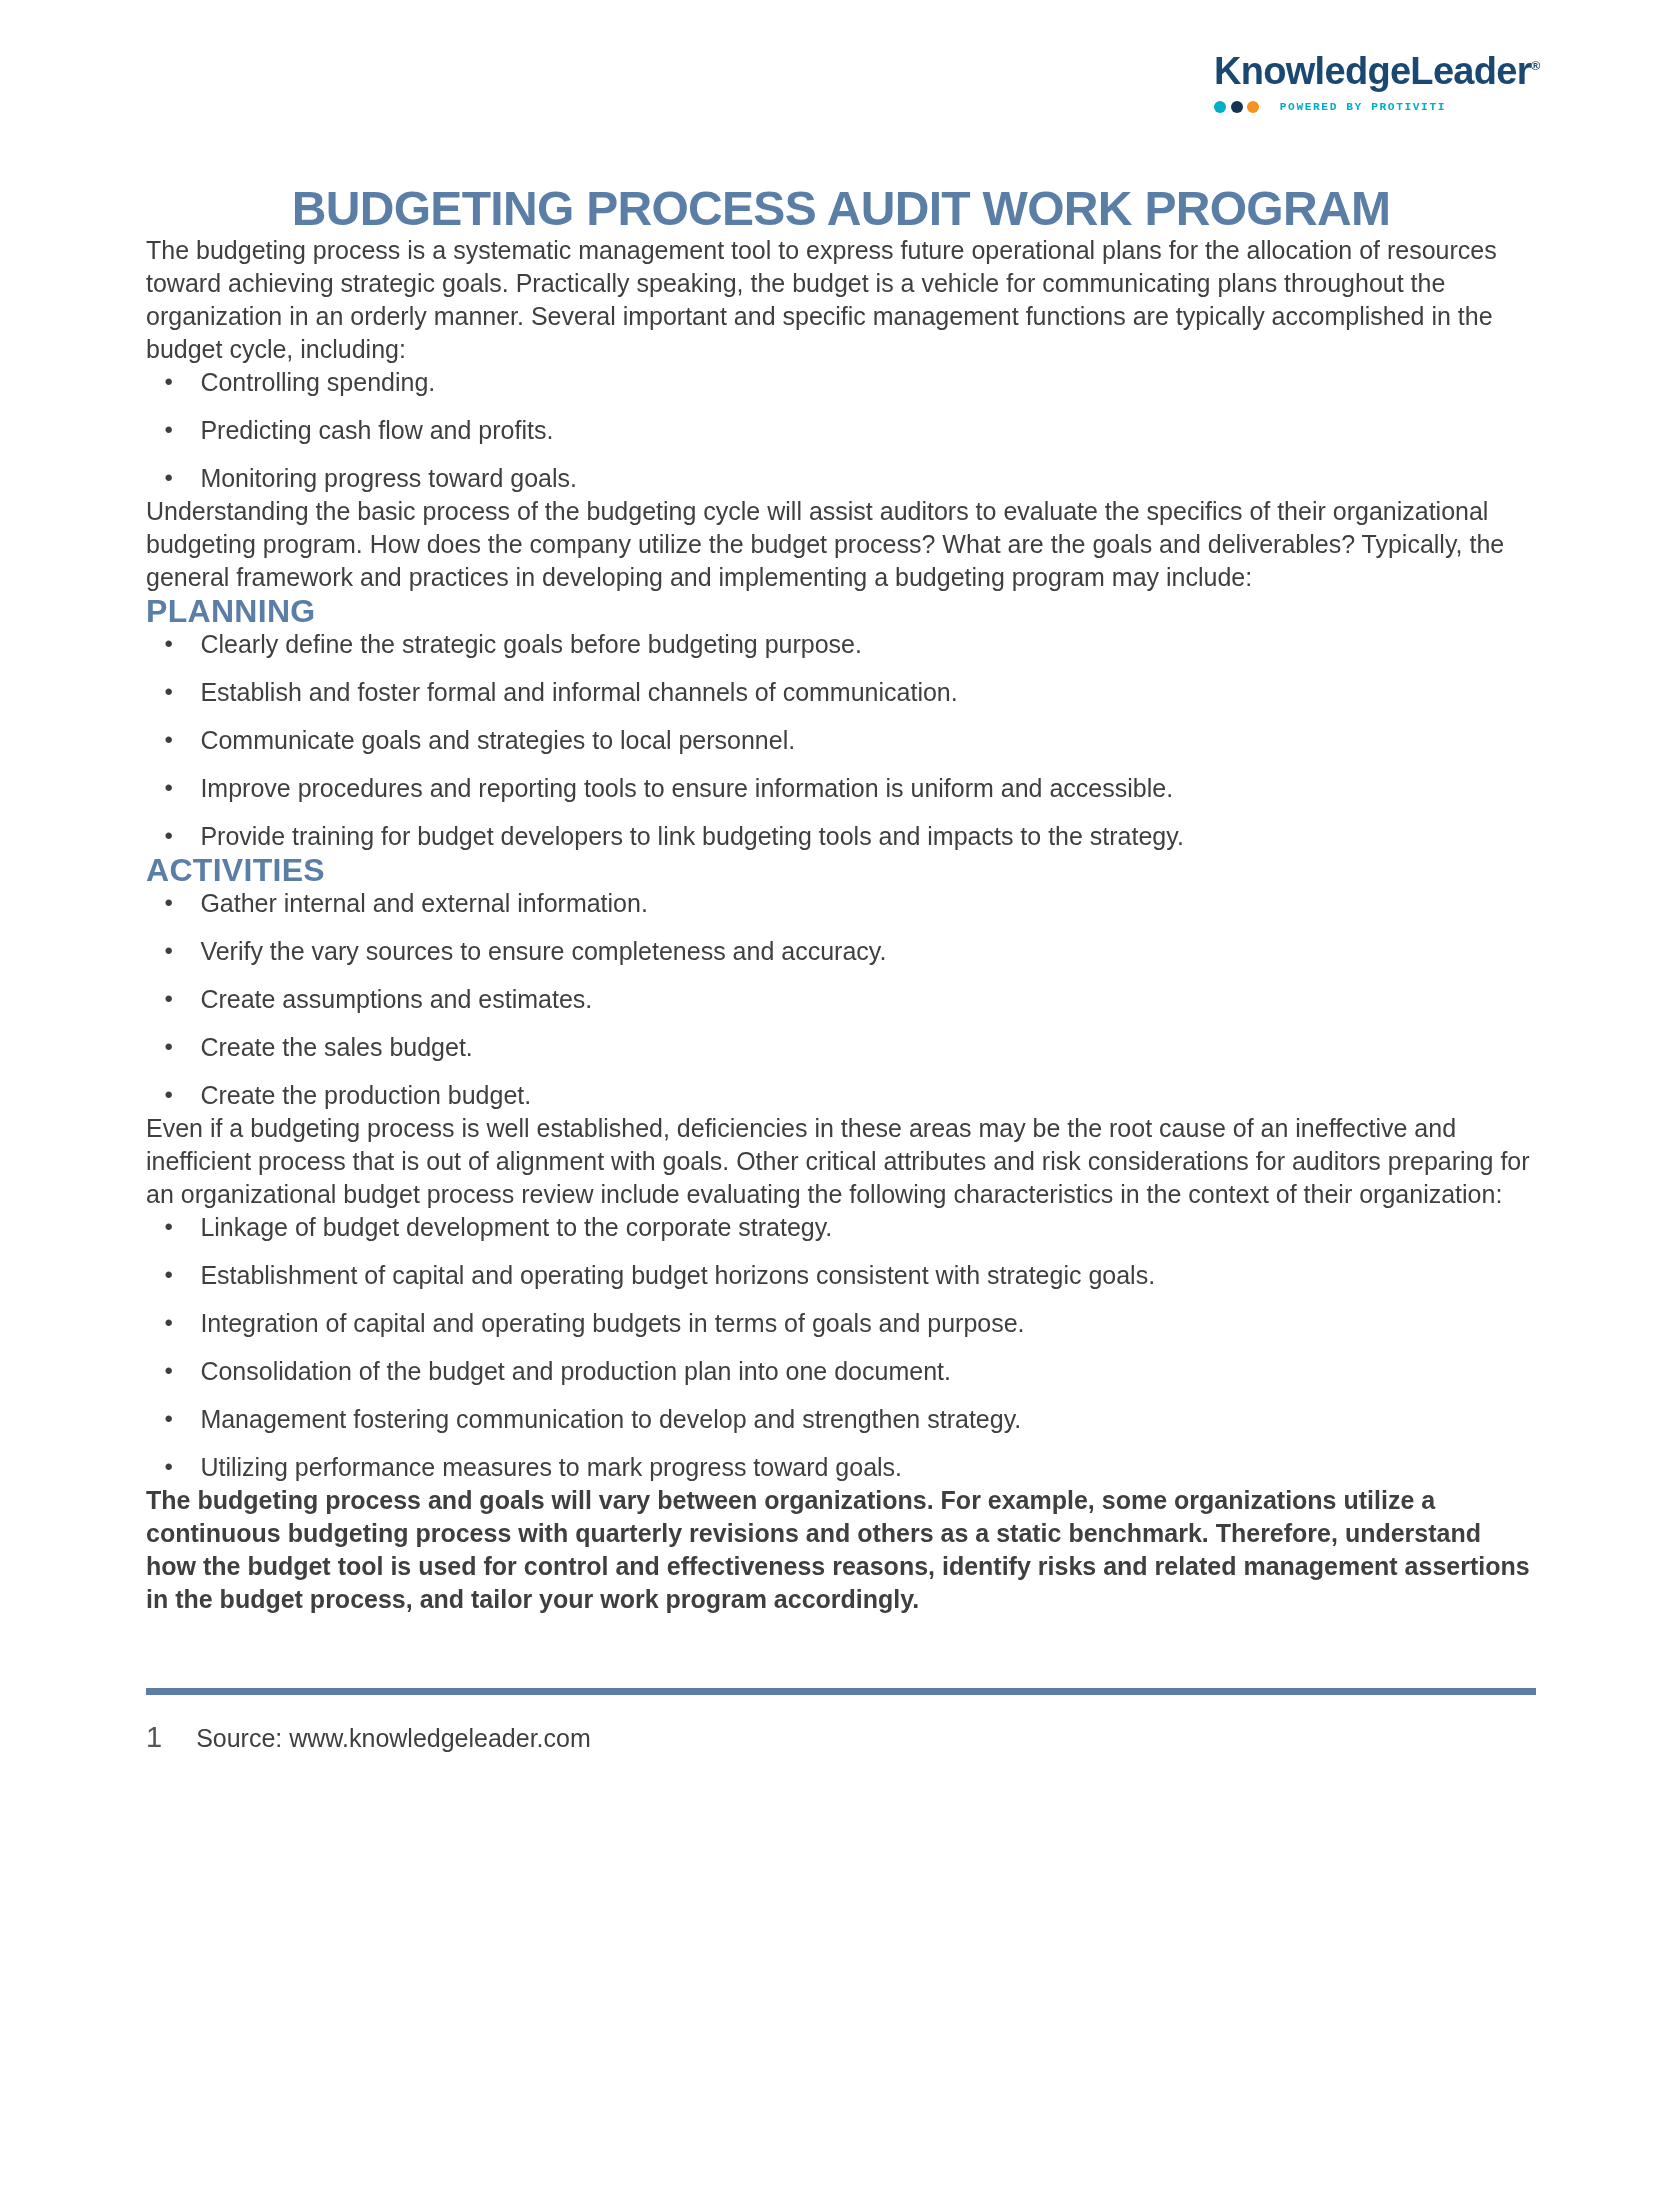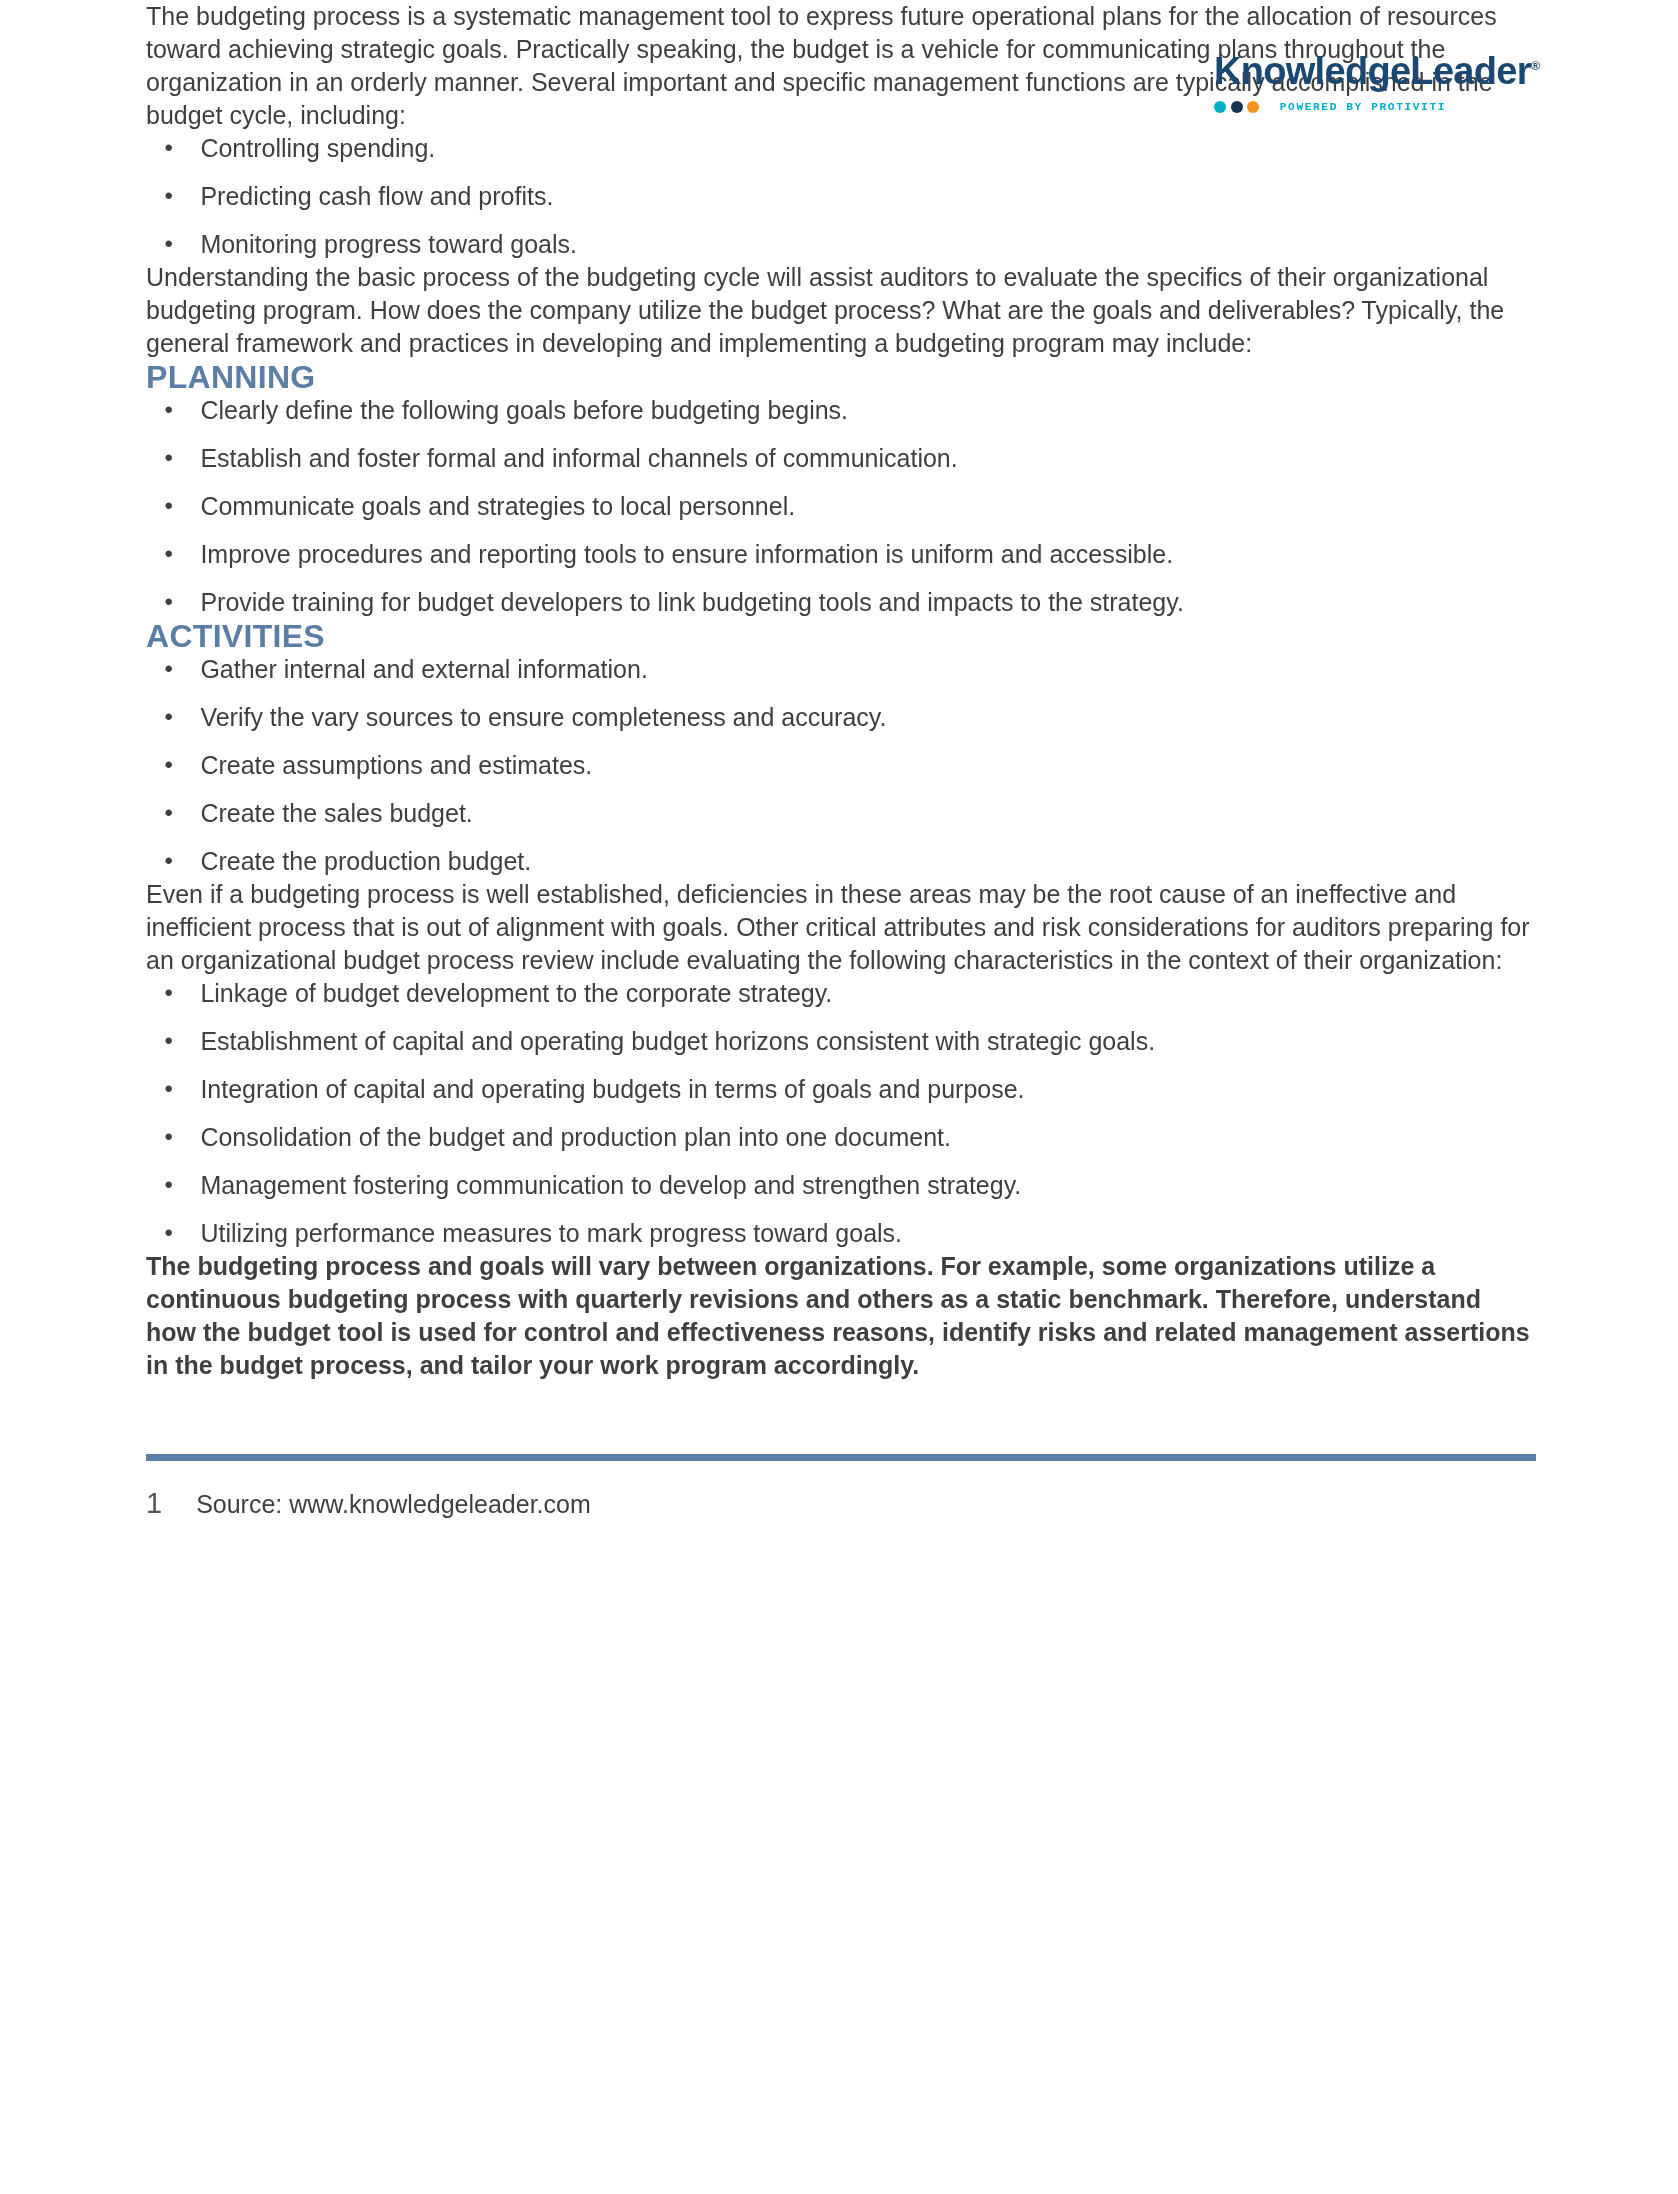--- a/index.html
+++ b/index.html
@@ -156,35 +156,36 @@
     <div class="tagline-row">
       <span class="dot" style="background:#00B0C8"></span>
       <span class="dot" style="background:#16324F"></span>
       <span class="dot" style="background:#F6921E"></span>
       <span class="tagline">POWERED BY PROTIVITI</span>
     </div>
   </div>
 
   <div class="content">
 
+    <h1 class="doc-title">BUDGETING PROCESS AUDIT WORK PROGRAM</h1>
 
     <p class="body-para p-intro">The budgeting process is a systematic management tool to express future operational plans for the allocation of resources toward achieving strategic goals. Practically speaking, the budget is a vehicle for communicating plans throughout the organization in an orderly manner. Several important and specific management functions are typically accomplished in the budget cycle, including:</p>
 
     <ul class="bullets list-functions">
       <li>Controlling spending.</li>
       <li>Predicting cash flow and profits.</li>
       <li>Monitoring progress toward goals.</li>
     </ul>
 
     <p class="body-para p-framework">Understanding the basic process of the budgeting cycle will assist auditors to evaluate the specifics of their organizational budgeting program. How does the company utilize the budget process? What are the goals and deliverables? Typically, the general framework and practices in developing and implementing a budgeting program may include:</p>
 
     <h2 class="section-heading h-planning">PLANNING</h2>
 
     <ul class="bullets list-planning">
-      <li>Clearly define the following goals before budgeting begins.</li>
+      <li>Clearly define the strategic goals before budgeting purpose.</li>
       <li>Establish and foster formal and informal channels of communication.</li>
       <li>Communicate goals and strategies to local personnel.</li>
       <li>Improve procedures and reporting tools to ensure information is uniform and accessible.</li>
       <li>Provide training for budget developers to link budgeting tools and impacts to the strategy.</li>
     </ul>
 
     <h2 class="section-heading h-activities">ACTIVITIES</h2>
 
     <ul class="bullets list-activities">
       <li>Gather internal and external information.</li>

